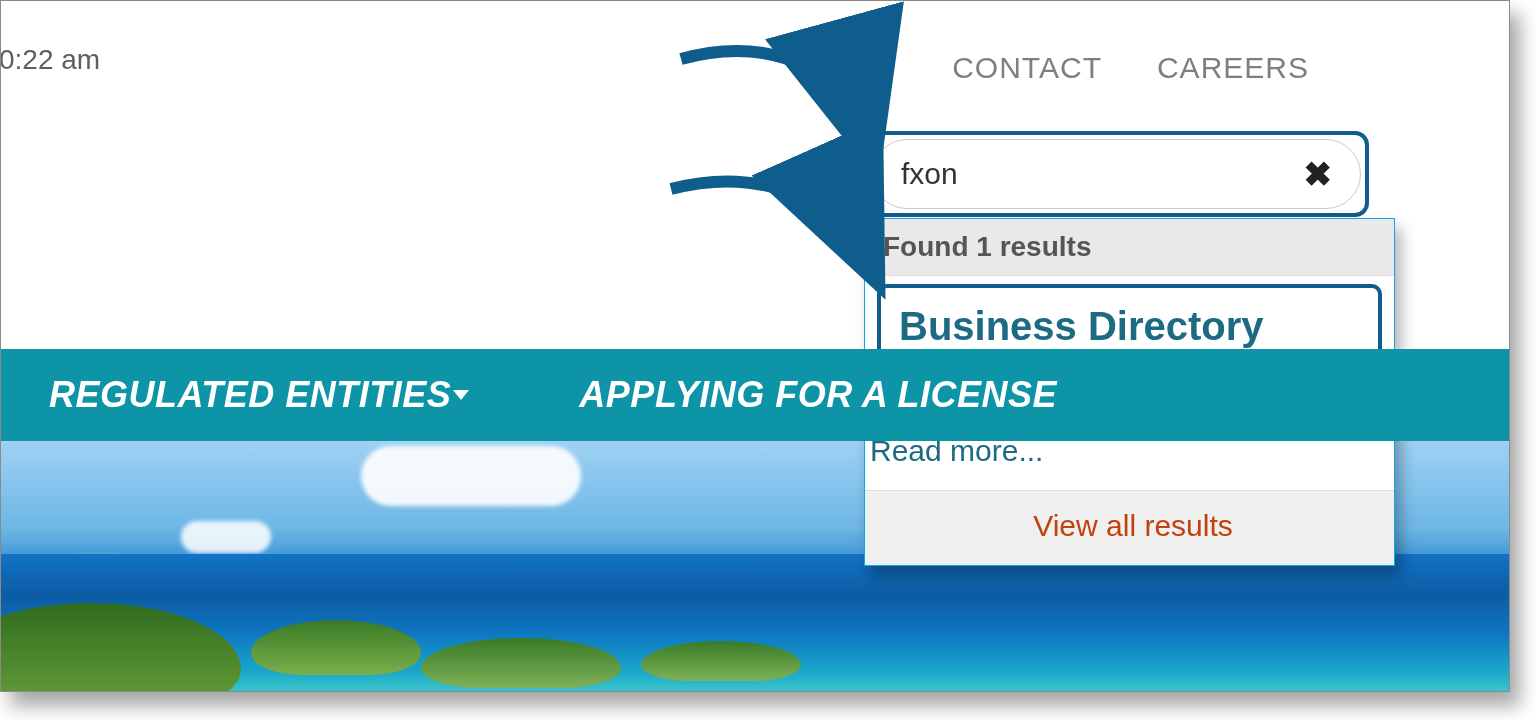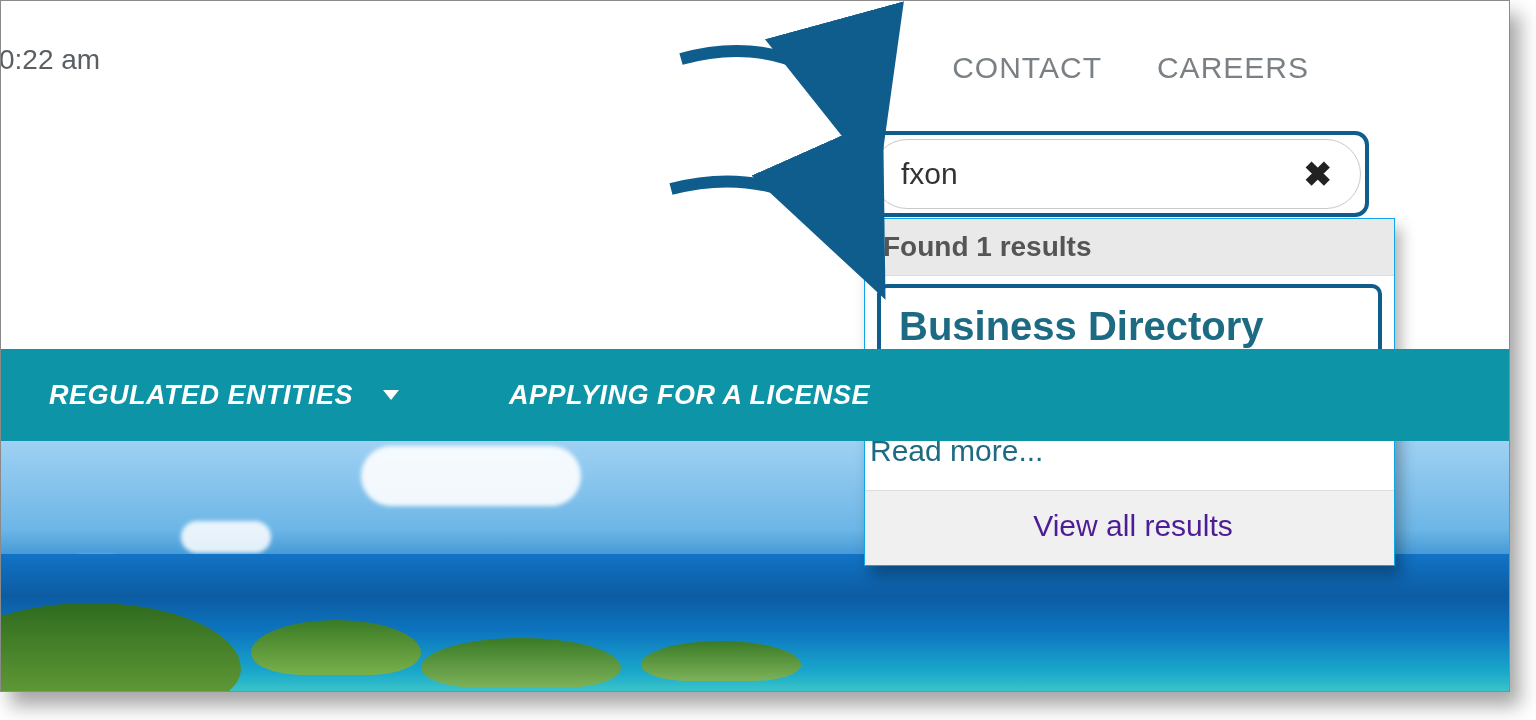--- a/index.html
+++ b/index.html
@@ -48,25 +48,25 @@
   }
   .results-header {
     background:#e9e9e9; color:#555; font-size:28px; font-weight:600;
     padding:12px 18px; border-bottom:1px solid #ddd;
   }
   .result-hit { border:4px solid #0f5d8d; border-radius:10px; margin:8px 12px 8px 12px; padding:16px 18px 18px 18px; }
   .result-cat { color:#1d6a83; font-size:40px; font-weight:700; margin-bottom:8px; }
   .result-name-strong { color:#3e4347; font-size:34px; font-weight:700; }
   .result-name-rest { color:#6a6f73; font-size:34px; font-weight:400; }
   .read-more { color:#1d6a83; font-size:30px; padding:8px 18px 22px 5px; }
-  .view-all { background:#f0f0f0; text-align:center; color:#4c1d95; font-size:30px; padding:18px 0 22px 7px; border-top:1px solid #ddd; }
+  .view-all { background:#f0f0f0; text-align:center; color:#c2410c; font-size:30px; padding:18px 0 22px 7px; border-top:1px solid #ddd; }
 
   
   .primary-nav { position:absolute; top:348px; left:0; right:0; height:92px; background:#0d94a6; display:flex; align-items:center; gap:110px; padding-left:48px; z-index:1; }
-  .primary-nav .item { color:#fff; font-weight:700; font-size:27px; letter-spacing:0.5px; display:flex; align-items:center; gap:30px; font-style:italic; }
+  .primary-nav .item { color:#fff; font-weight:700; font-size:36px; letter-spacing:0.5px; display:flex; align-items:center; gap:2px; font-style:italic; }
   .chev { width:0; height:0; border-left:8px solid transparent; border-right:8px solid transparent; border-top:10px solid #fff; display:inline-block; }
 
   
   .hero { position:absolute; top:440px; left:0; right:0; height:252px; overflow:hidden; background:
      linear-gradient(to bottom, #9fd1f3 0%, #6db6e6 35%, #1e7ec8 55%, #0a67b6 100%);
   }
   .sea { position:absolute; left:0; right:0; bottom:0; height:55%;
     background: linear-gradient(to bottom, #1273c6 0%, #0c5ca2 30%, #0d74bf 55%, #19a8cb 85%, #3ec7c8 100%);
   }
   .cloud { position:absolute; background:#fff; border-radius:50%; filter:blur(2px); opacity:0.95; }

